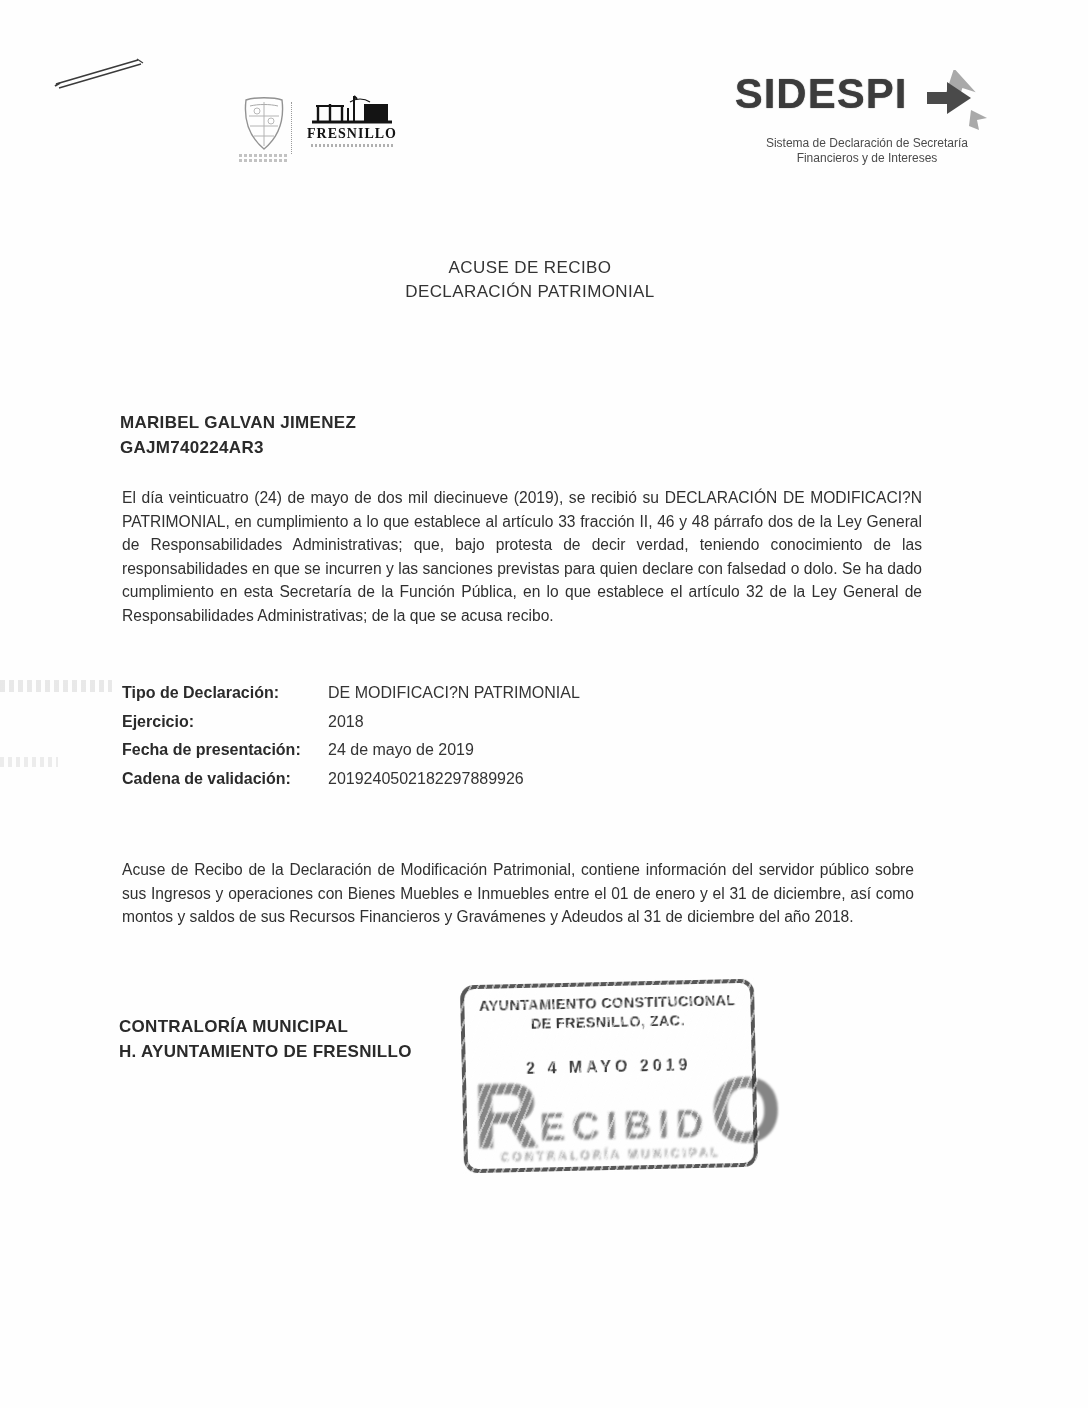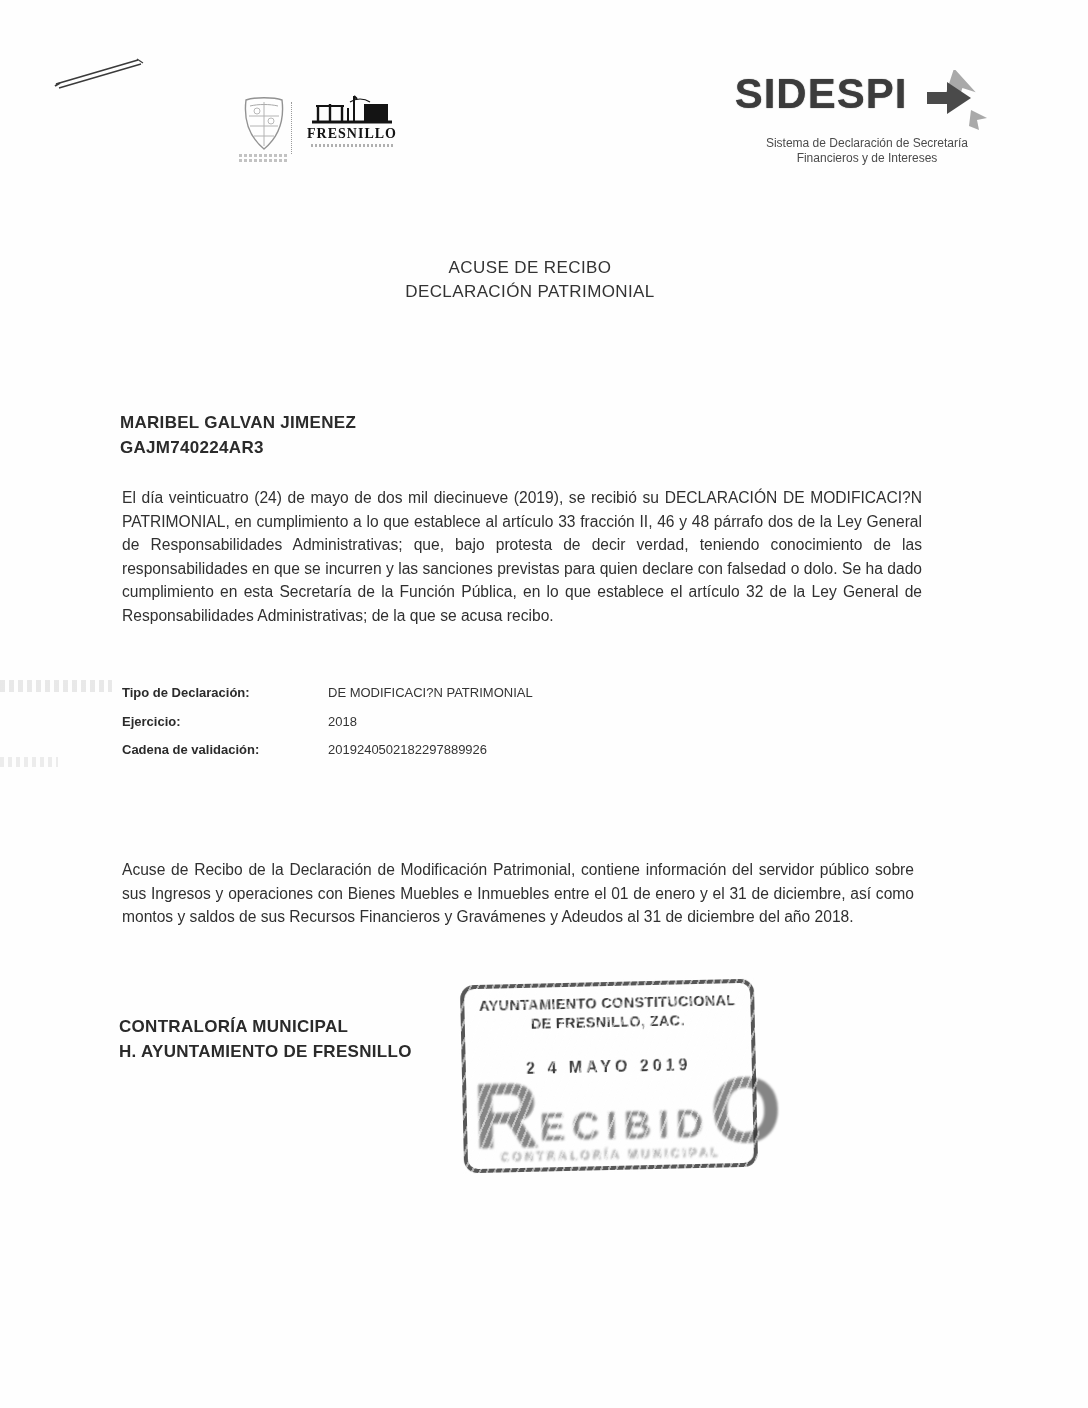--- a/index.html
+++ b/index.html
@@ -38,21 +38,21 @@
   .doc-title{position:absolute;left:0;top:256px;width:1060px;text-align:center;
     font-size:17px;line-height:24px;letter-spacing:.4px;color:#333;}
   
   .recipient{position:absolute;left:120px;top:410px;font-size:17px;font-weight:bold;line-height:25px;color:#2b2b2b;letter-spacing:.3px;}
   
   .para{position:absolute;left:122px;width:800px;font-size:15.6px;line-height:23.5px;
     text-align:justify;color:#303030;}
   .para1{top:486px;}
   .para2{top:858px;width:792px;}
   
-  .fields{position:absolute;left:122px;top:682px;font-size:13px;}
+  .fields{position:absolute;left:122px;top:682px;font-size:16px;}
   .field-row{display:flex;margin-bottom:6px;line-height:22.5px;}
   .field-label{font-weight:bold;width:206px;flex:0 0 206px;color:#2b2b2b;}
   .field-value{color:#343434;}
   
   .org{position:absolute;left:119px;top:1014px;font-size:17px;font-weight:bold;line-height:25px;color:#2a2a2a;letter-spacing:.3px;}
   
   .stamp{
     position:absolute;left:462px;top:982px;width:286px;height:180px;
     border:4px solid rgba(38,38,38,.78);border-radius:14px;
     transform:rotate(-1.3deg);
@@ -154,20 +154,24 @@
   <div class="fields">
     <div class="field-row">
       <span class="field-label">Tipo de Declaración:</span>
       <span class="field-value">DE MODIFICACI?N PATRIMONIAL</span>
     </div>
     <div class="field-row">
       <span class="field-label">Ejercicio:</span>
       <span class="field-value">2018</span>
     </div>
     <div class="field-row">
+      <span class="field-label">Fecha de presentación:</span>
+      <span class="field-value">24 de mayo de 2019</span>
+    </div>
+    <div class="field-row">
       <span class="field-label">Cadena de validación:</span>
       <span class="field-value">2019240502182297889926</span>
     </div>
   </div>
 
   <div class="para para2">Acuse de Recibo de la Declaración de Modificación Patrimonial, contiene información del servidor público sobre sus Ingresos y operaciones con Bienes Muebles e Inmuebles entre el 01 de enero y el 31 de diciembre, así como montos y saldos de sus Recursos Financieros y Gravámenes y Adeudos al 31 de diciembre del año 2018.</div>
 
   <div class="org">
     <div>CONTRALORÍA MUNICIPAL</div>
     <div>H. AYUNTAMIENTO DE FRESNILLO</div>

